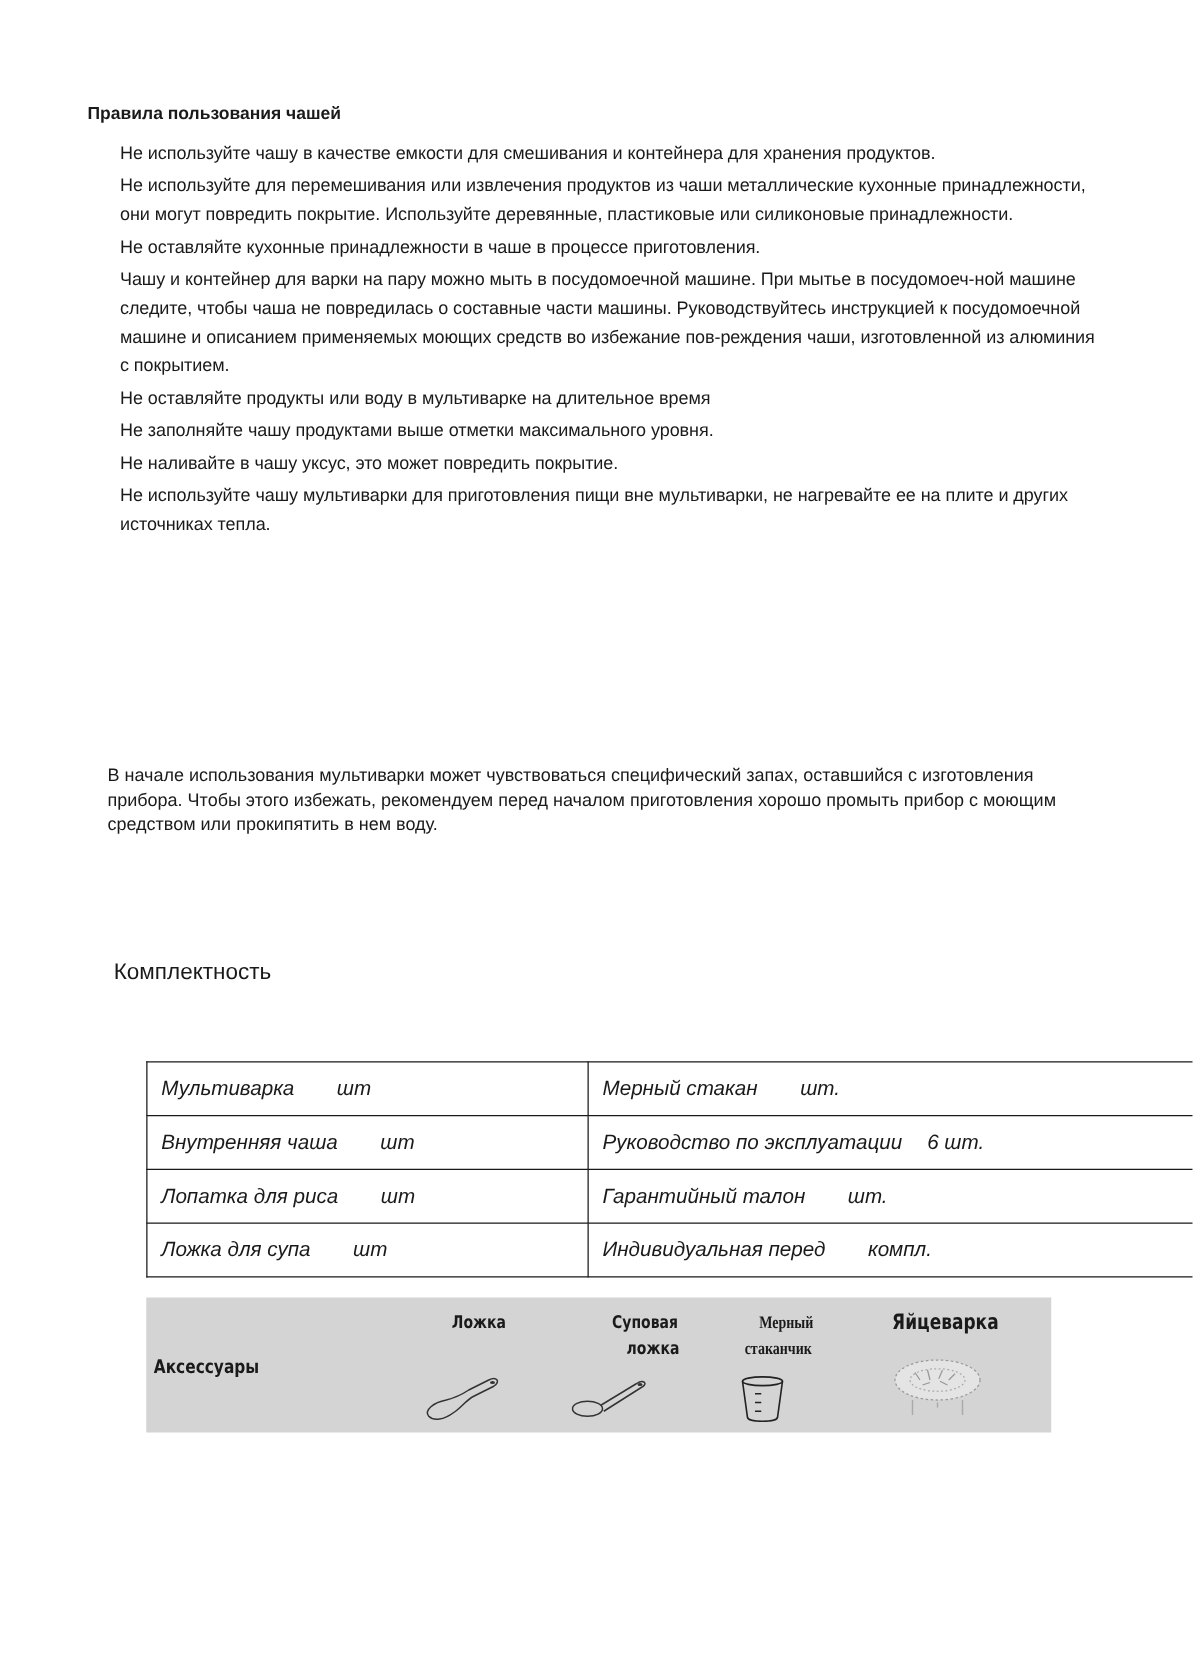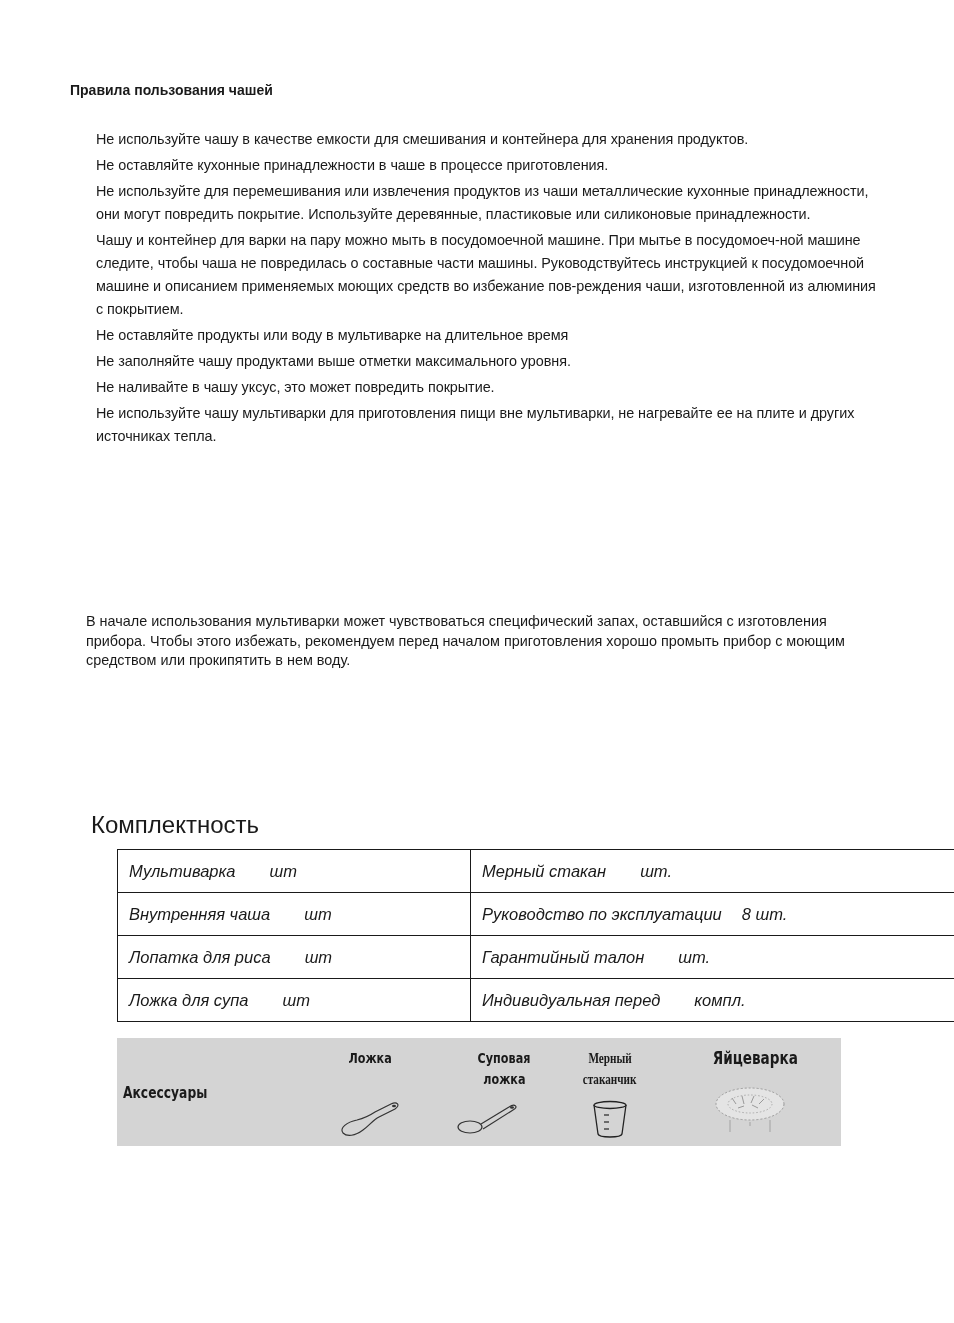--- a/index.html
+++ b/index.html
@@ -1,62 +1,62 @@
 <!DOCTYPE html>
 <html><head>
   <meta charset="utf-8">
   <style>
     html, body { margin: 0; padding: 0; background: #ffffff; }
     body { width: 954px; height: 1323px; position: relative; overflow: hidden;
            font-family: "Liberation Sans", sans-serif; color: #1a1a1a; }
     .title { position: absolute; left: 70px; top: 82px; font-size: 14px; font-weight: bold; }
-    .rules { position: absolute; left: 96px; top: 128px; width: 790px; margin: 0; padding: 0; list-style: none; }
+    .rules { position: absolute; left: 96px; top: 112px; width: 790px; margin: 0; padding: 0; list-style: none; }
     .rules li { font-size: 14.4px; line-height: 23px; margin: 0 0 3px 0; letter-spacing: -0.05px; }
     .note { position: absolute; left: 86px; top: 612px; width: 770px; font-size: 14.4px; line-height: 19.5px; }
-    .kit-title { position: absolute; left: 91px; top: 811px; font-size: 24px; }
+    .kit-title { position: absolute; left: 91px; top: 767px; font-size: 18px; }
     table.kit { position: absolute; left: 117px; top: 849px; width: 850px; border-collapse: collapse; font-style: italic; }
     table.kit td { border: 1.5px solid #1a1a1a; height: 42px; padding: 0 0 0 11px; font-size: 16.5px; vertical-align: middle; }
     table.kit td.l { width: 341px; }
     .qty { margin-left: 34px; }
     .acc { position: absolute; left: 117px; top: 1038px; width: 724px; height: 108px; background: #d4d4d4; }
     .acc-label { position: absolute; left: 6px; top: 46px; font-size: 15px; font-weight: bold; font-family: "DejaVu Sans", sans-serif; transform: scaleX(0.82); transform-origin: left; }
-    .acc-item { position: absolute; top: 10px; text-align: center; font-weight: bold; font-size: 14px; line-height: 21px; font-family: "DejaVu Sans", sans-serif; }
+    .acc-item { position: absolute; top: 10px; text-align: right; font-weight: bold; font-size: 14px; line-height: 21px; font-family: "DejaVu Sans", sans-serif; }
     .acc-item span { display: inline-block; transform: scaleX(0.8); }
     .acc-item.big { font-size: 17px; }
     .acc-icon { position: absolute; }
   </style>
 </head>
 <body>
 
 <div class="title">Правила пользования чашей</div>
 
 <ul class="rules">
   <li>Не используйте чашу в качестве емкости для смешивания и контейнера для хранения продуктов.</li>
+  <li>Не используйте для перемешивания или извлечения продуктов из чаши металлические кухонные принадлежности, они могут повредить покрытие. Используйте деревянные, пластиковые или силиконовые принадлежности.</li>
   <li>Не оставляйте кухонные принадлежности в чаше в процессе приготовления.</li>
-  <li>Не используйте для перемешивания или извлечения продуктов из чаши металлические кухонные принадлежности, они могут повредить покрытие. Используйте деревянные, пластиковые или силиконовые принадлежности.</li>
   <li>Чашу и контейнер для варки на пару можно мыть в посудомоечной машине. При мытье в посудомоеч-ной машине следите, чтобы чаша не повредилась о составные части машины. Руководствуйтесь инструкцией к посудомоечной машине и описанием применяемых моющих средств во избежание пов-реждения чаши, изготовленной из алюминия с покрытием.</li>
   <li>Не оставляйте продукты или воду в мультиварке на длительное время</li>
   <li>Не заполняйте чашу продуктами выше отметки максимального уровня.</li>
   <li>Не наливайте в чашу уксус, это может повредить покрытие.</li>
   <li>Не используйте чашу мультиварки для приготовления пищи вне мультиварки, не нагревайте ее на плите и других источниках тепла.</li>
 </ul>
 
 <div class="note">В начале использования мультиварки может чувствоваться специфический запах, оставшийся с изготовления прибора. Чтобы этого избежать, рекомендуем перед началом приготовления хорошо промыть прибор с моющим средством или прокипятить в нем воду.</div>
 
 <div class="kit-title">Комплектность</div>
 
 <table class="kit">
   <tbody>
       <tr>
     <td class="l"><span>Мультиварка</span><span class="qty">шт</span></td>
     <td><span>Мерный стакан</span><span class="qty">шт.</span></td>
   </tr>
   <tr>
     <td class="l"><span>Внутренняя чаша</span><span class="qty">шт</span></td>
-    <td><span>Руководство по эксплуатации</span><span class="qty" style="margin-left:20px">8 шт.</span></td>
+    <td><span>Руководство по эксплуатации</span><span class="qty" style="margin-left:20px">6 шт.</span></td>
   </tr>
   <tr>
     <td class="l"><span>Лопатка для риса</span><span class="qty">шт</span></td>
     <td><span>Гарантийный талон</span><span class="qty">шт.</span></td>
   </tr>
   <tr>
     <td class="l"><span>Ложка для супа</span><span class="qty">шт</span></td>
     <td><span>Индивидуальная перед</span><span class="qty">компл.</span></td>
   </tr>
 </tbody>

